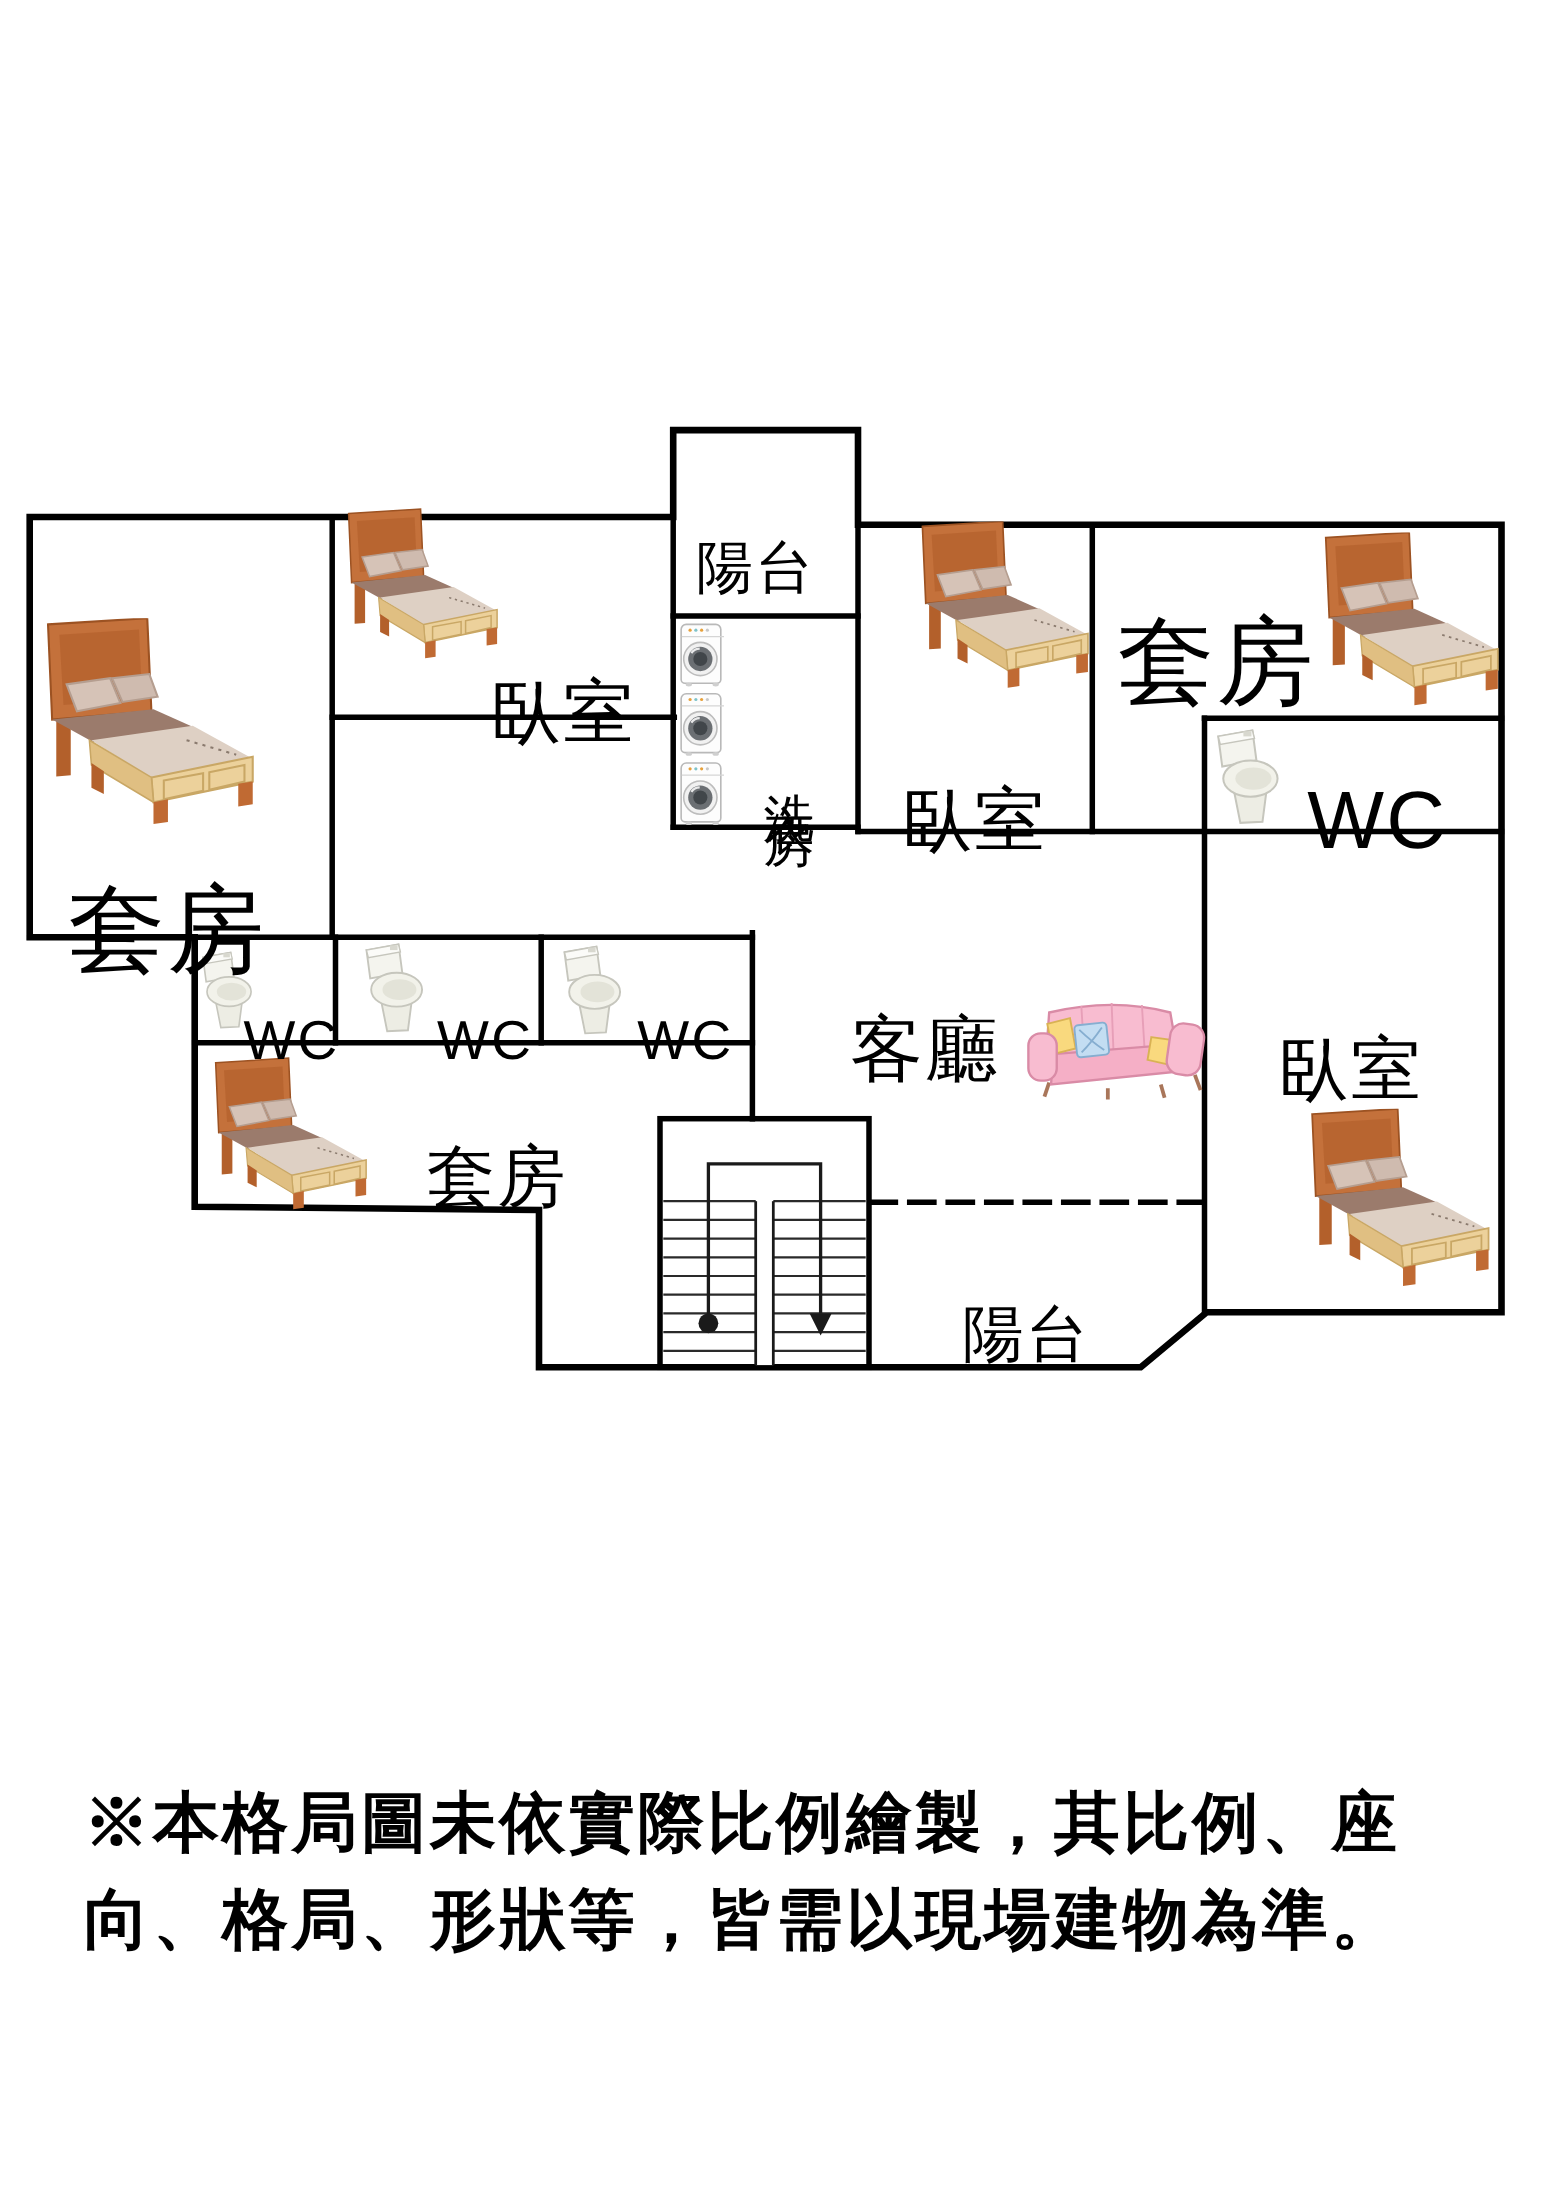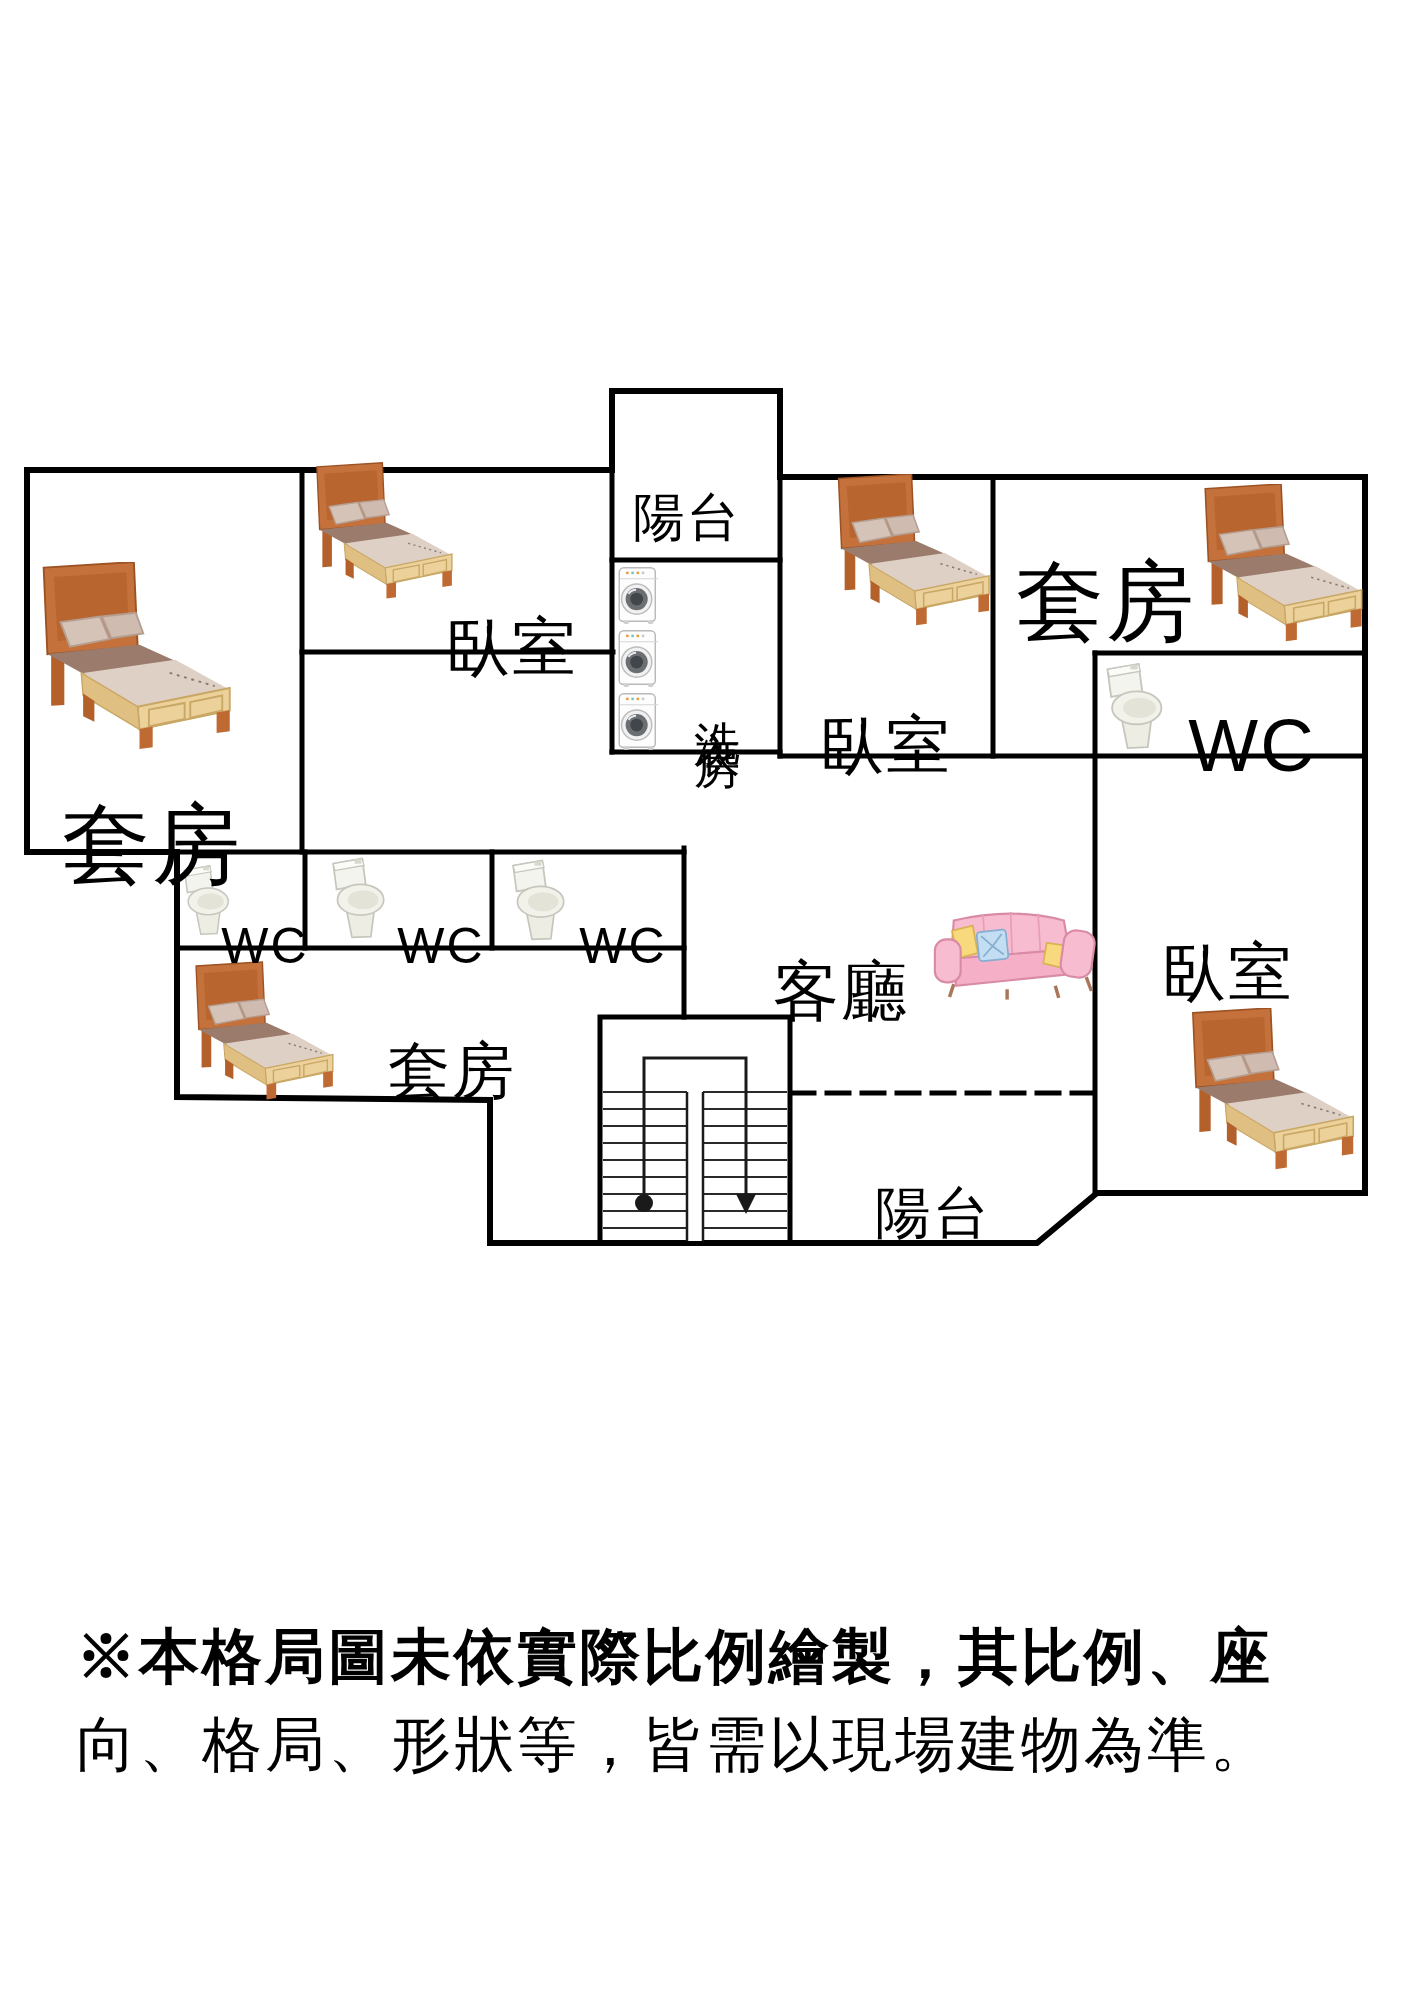--- a/index.html
+++ b/index.html
@@ -170,23 +170,23 @@
 </svg>
 
   <span class="lbl" style="left:687px;top:476px;font-size:52px;">陽台</span>
   <span class="lbl" style="left:512px;top:606px;font-size:64px;">臥室</span>
   <span class="lbl" style="left:152px;top:804px;font-size:88px;">套房</span>
   <span class="lbl vertical" style="left:718px;top:658px;font-size:46px;">洗衣房</span>
   <span class="lbl" style="left:886px;top:704px;font-size:64px;">臥室</span>
   <span class="lbl" style="left:1106px;top:561px;font-size:88px;">套房</span>
   <span class="lbl" style="left:1252px;top:705px;font-size:74px;">WC</span>
   <span class="lbl" style="left:1228px;top:931px;font-size:64px;">臥室</span>
-  <span class="lbl" style="left:841px;top:950px;font-size:66px;">客廳</span>
+  <span class="lbl" style="left:841px;top:912px;font-size:66px;">客廳</span>
   <span class="lbl" style="left:265px;top:905px;font-size:50px;">WC</span>
   <span class="lbl" style="left:441px;top:905px;font-size:50px;">WC</span>
   <span class="lbl" style="left:623px;top:905px;font-size:50px;">WC</span>
   <span class="lbl" style="left:452px;top:1030px;font-size:62px;">套房</span>
   <span class="lbl" style="left:933px;top:1172px;font-size:56px;">陽台</span>
 
   <div class="disclaimer-line" style="left:76px;top:1657px;font-weight:bold;">※本格局圖未依實際比例繪製，其比例、座</div>
-  <div class="disclaimer-line" style="left:76px;top:1745px;">向、格局、形狀等，皆需以現場建物為準。</div>
+  <div class="disclaimer-line" style="left:76px;top:1745px;font-weight:bold;">向、格局、形狀等，皆需以現場建物為準。</div>
 
 </div>
 
 </body></html>

